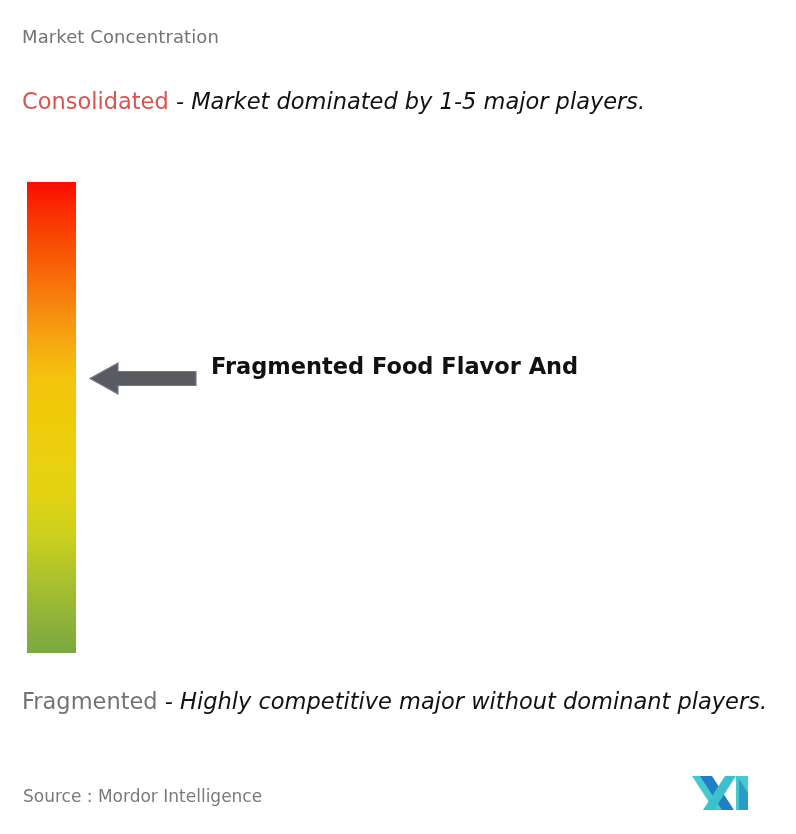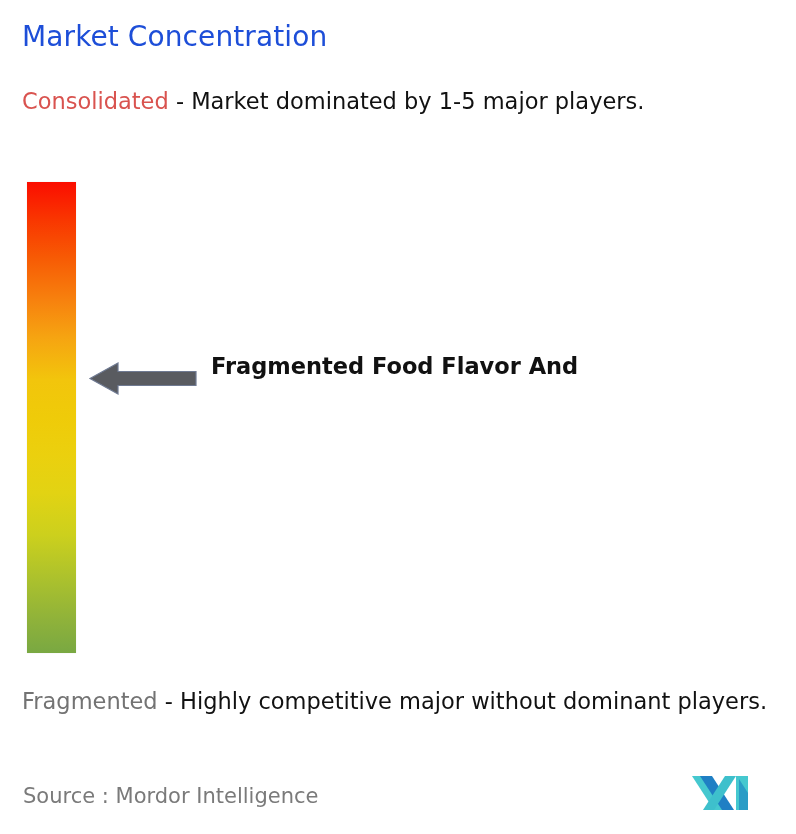--- a/index.html
+++ b/index.html
@@ -14,24 +14,24 @@
     overflow: hidden;
     font-family: "DejaVu Sans", "Liberation Sans", sans-serif;
     color: #1a1a1a;
   }
 
   
   #page-title {
     position: absolute;
     left: 22px;
     top: 20px;
-    font-size: 28px;
+    font-size: 18px;
     line-height: 34px;
     font-weight: 400;
-    color: #1d4ed8;
+    color: #737373;
     letter-spacing: 0.1px;
     white-space: nowrap;
   }
 
   
   .legend-line {
     position: absolute;
     left: 22px;
     width: 762px;
     font-size: 22.5px;
@@ -40,21 +40,21 @@
     color: #111111;
   }
   #legend-consolidated { top: 85px; }
   #legend-fragmented  { top: 685px; }
 
   .legend-keyword {
     font-weight: 400;
   }
   .kw-consolidated { color: #d9534f; }
   .kw-fragmented  { color: #737373; }
-  .legend-desc { color: #111111; }
+  .legend-desc { color: #111111; font-style: italic; }
 
   
   #scale-bar {
     position: absolute;
     left: 27px;
     top: 182px;
     width: 49px;
     height: 471px;
     background: linear-gradient(
       to bottom,
@@ -95,21 +95,21 @@
     line-height: 36px;
     font-weight: 700;
     color: #111111;
   }
 
   
   #source-note {
     position: absolute;
     left: 23px;
     top: 782px;
-    font-size: 21px;
+    font-size: 17px;
     line-height: 28px;
     color: #7a7a7a;
     font-weight: 400;
     white-space: nowrap;
     text-align: center;
   }
   #brand-logo {
     position: absolute;
     left: 692px;
     top: 770px;

